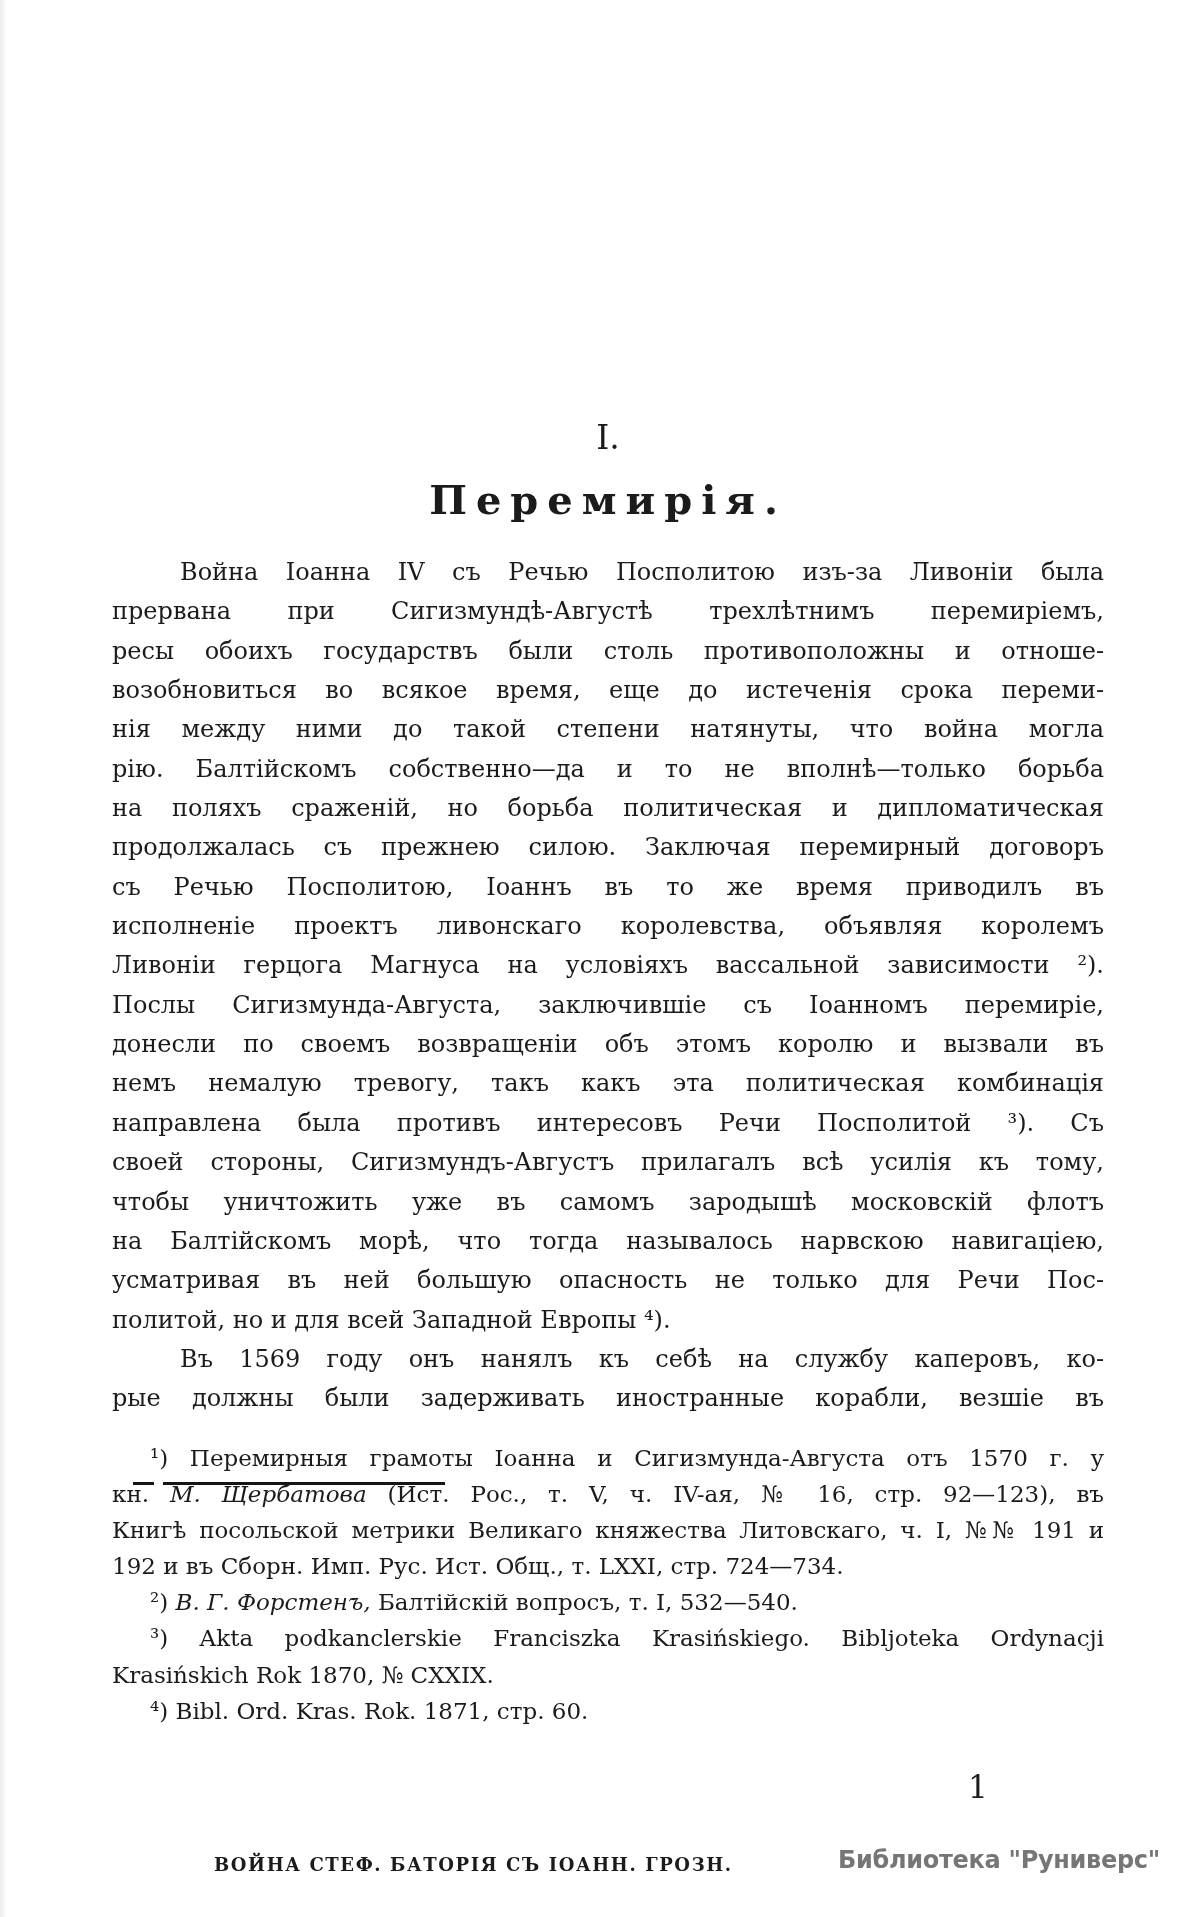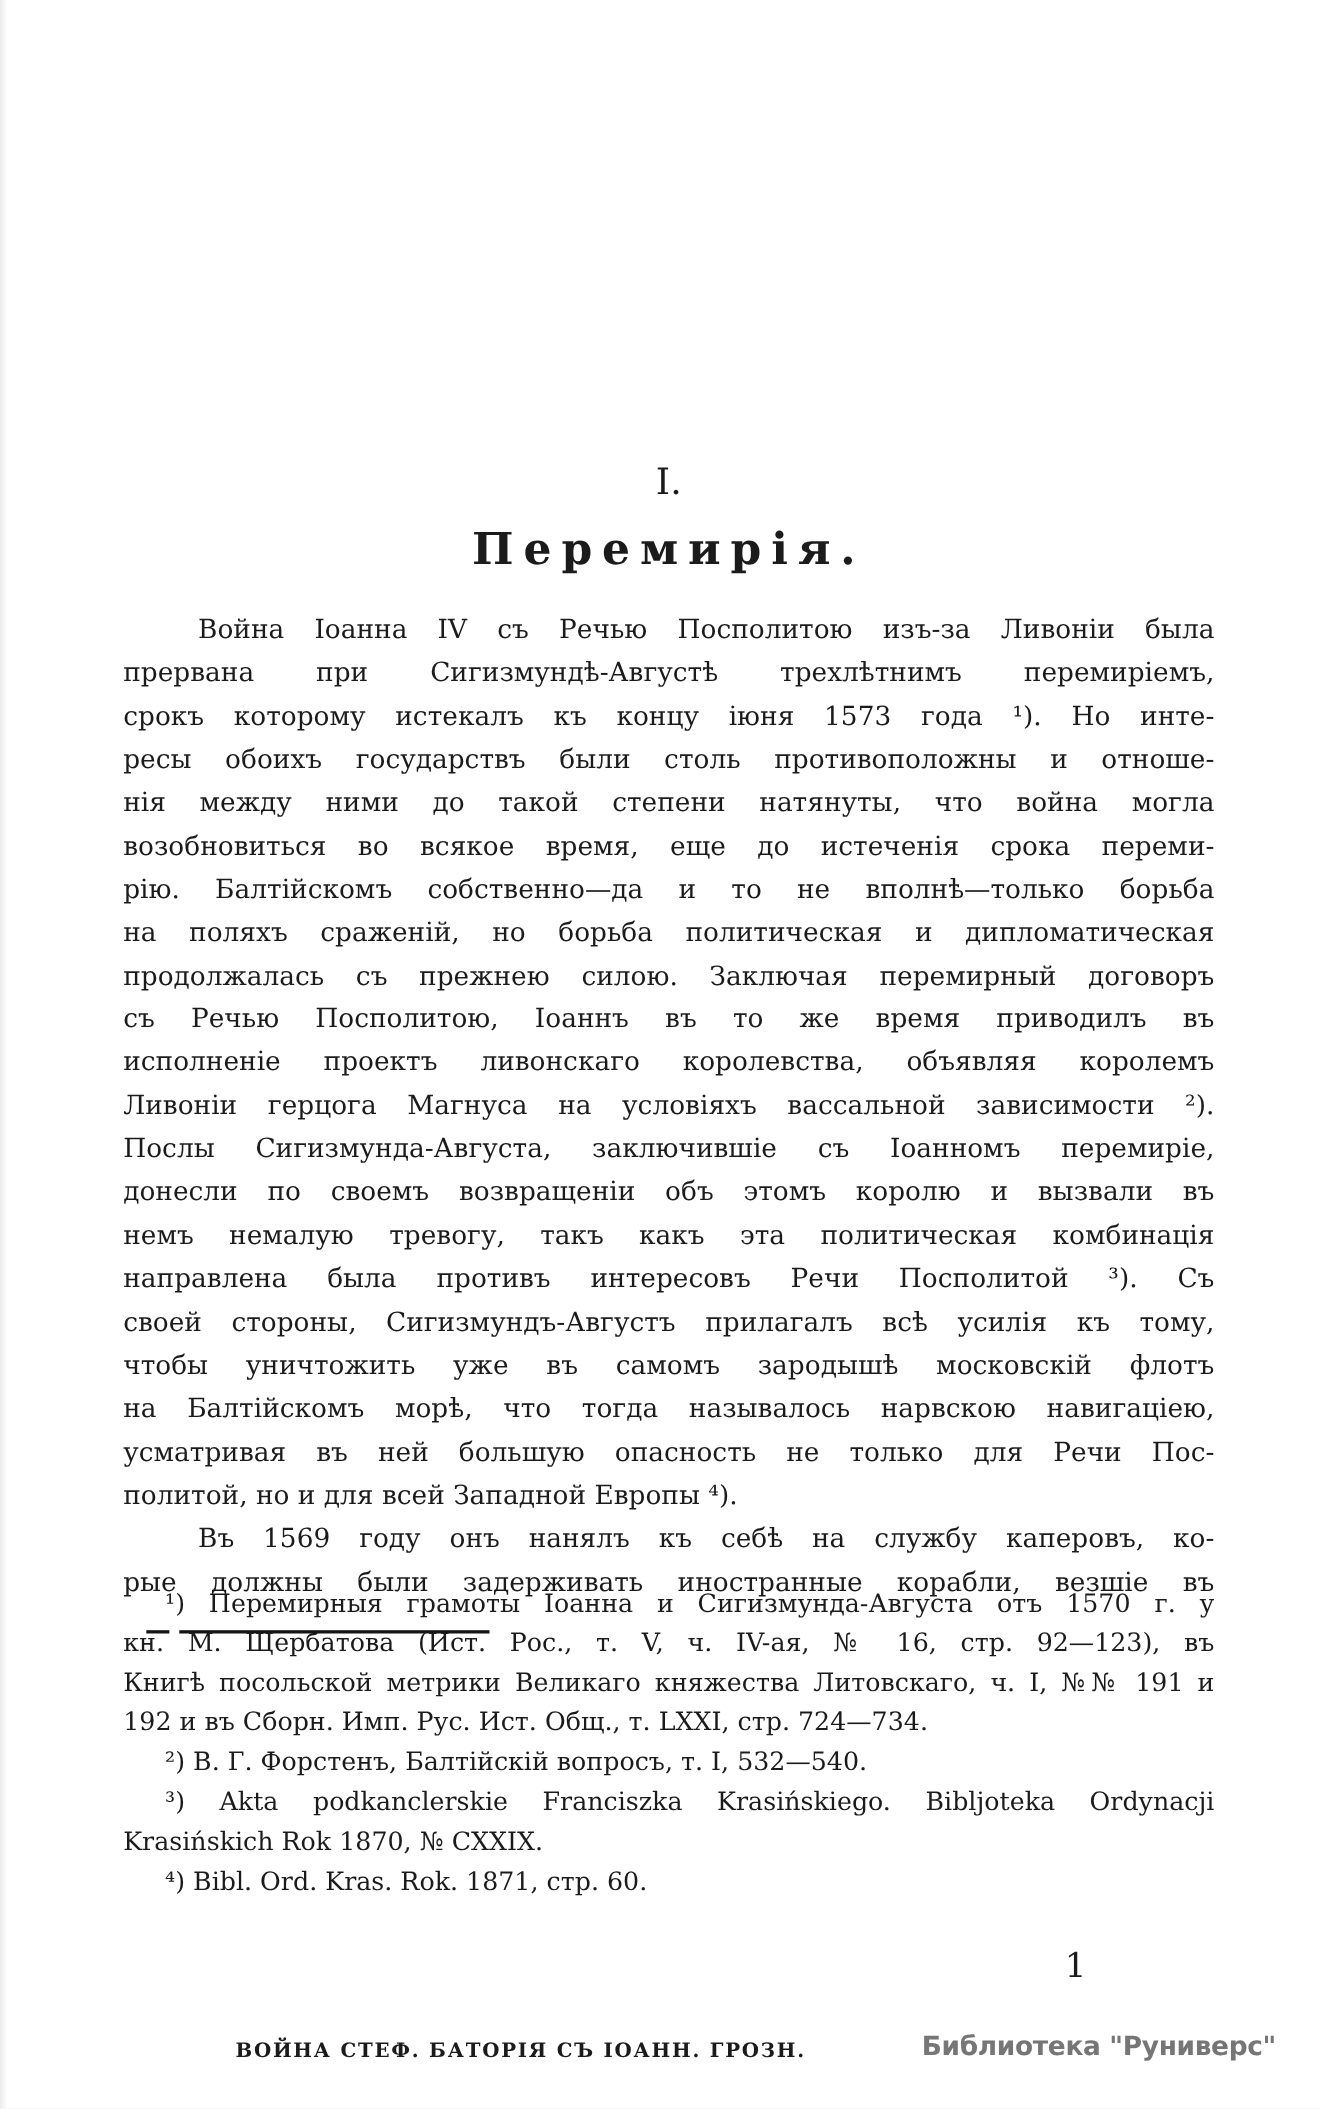--- a/index.html
+++ b/index.html
@@ -35,21 +35,21 @@
   .bl.indent{text-indent:68px;}
   .fn-sep-a{position:absolute;left:133px;top:1482px;width:21px;height:3px;background:#151515;}
   .fn-sep-b{position:absolute;left:163px;top:1482px;width:282px;height:3px;background:#151515;}
   .footnotes{
     top:1440px;
     font-size:23px;line-height:36.1px;
   }
   .fl{text-align:justify;text-align-last:justify;}
   .fl.last{text-align-last:left;}
   .fl.findent{text-indent:38px;}
-  .it{}
+  .it{font-style:italic;}
   .runner{
     position:absolute;left:214px;top:1854px;
     font-size:18px;font-weight:700;letter-spacing:1.6px;
     line-height:1.2;
   }
   .pagenum{
     position:absolute;left:968px;top:1770px;
     font-size:31px;line-height:1.1;
   }
   .watermark{
@@ -64,24 +64,23 @@
 
 <div class="page">
 
   <div class="col chapter-number">I.</div>
 
   <h1 class="col chapter-title">Перемирія.</h1>
 
   <div class="col body-text">
     <div class="bl indent">Война Іоанна IV съ Речью Посполитою изъ-за Ливоніи была</div>
     <div class="bl">прервана при Сигизмундѣ-Августѣ трехлѣтнимъ перемиріемъ,</div>
-    <div class="bl">срокъ которому истекалъ къ концу іюня 1573 года ¹). Но инте-</div>
     <div class="bl">ресы обоихъ государствъ были столь противоположны и отноше-</div>
+    <div class="bl">возобновиться во всякое время, еще до истеченія срока переми-</div>
     <div class="bl">нія между ними до такой степени натянуты, что война могла</div>
-    <div class="bl">возобновиться во всякое время, еще до истеченія срока переми-</div>
     <div class="bl">рію. Балтійскомъ собственно—да и то не вполнѣ—только борьба</div>
     <div class="bl">на поляхъ сраженій, но борьба политическая и дипломатическая</div>
     <div class="bl">продолжалась съ прежнею силою. Заключая перемирный договоръ</div>
     <div class="bl">съ Речью Посполитою, Іоаннъ въ то же время приводилъ въ</div>
     <div class="bl">исполненіе проектъ ливонскаго королевства, объявляя королемъ</div>
     <div class="bl">Ливоніи герцога Магнуса на условіяхъ вассальной зависимости ²).</div>
     <div class="bl">Послы Сигизмунда-Августа, заключившіе съ Іоанномъ перемиріе,</div>
     <div class="bl">донесли по своемъ возвращеніи объ этомъ королю и вызвали въ</div>
     <div class="bl">немъ немалую тревогу, такъ какъ эта политическая комбинація</div>
     <div class="bl">направлена была противъ интересовъ Речи Посполитой ³). Съ</div>

